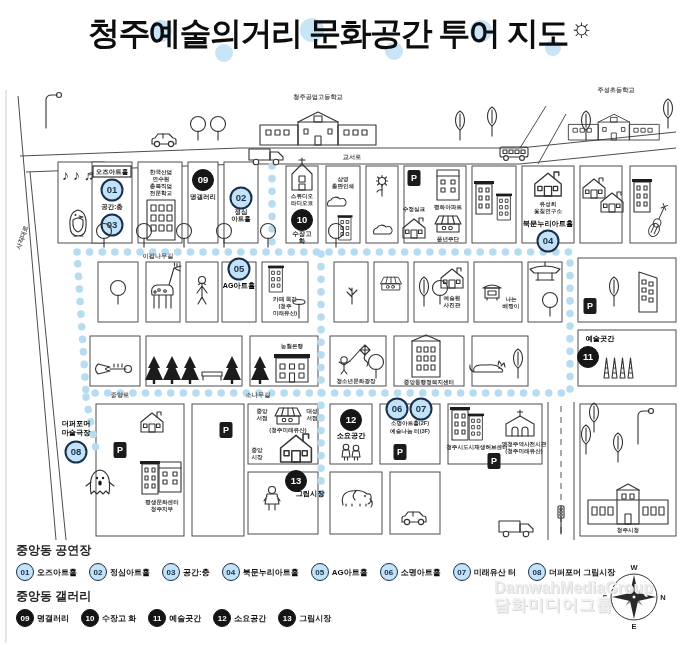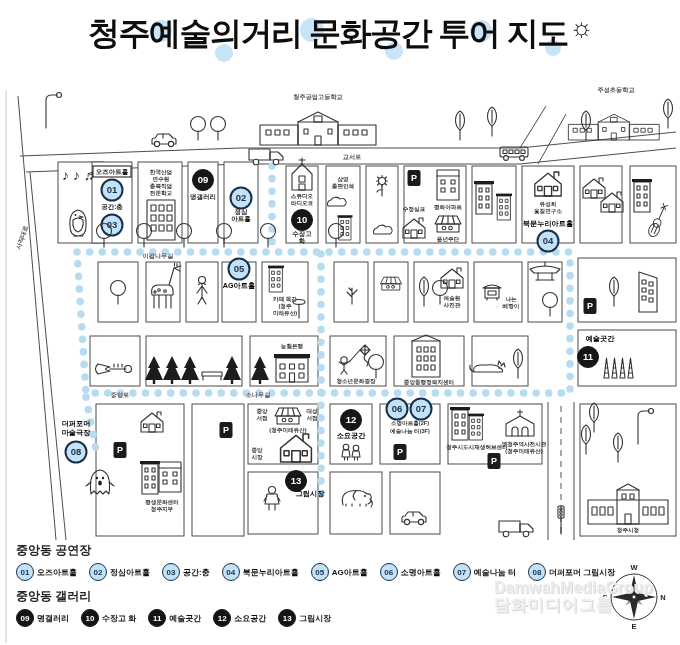--- a/index.html
+++ b/index.html
@@ -764,21 +764,21 @@
       <span class="lg-item">
           <span class="lg-b blue">05</span>
           <span class="lg-l">AG아트홀</span>
         </span>
       <span class="lg-item">
           <span class="lg-b blue">06</span>
           <span class="lg-l">소명아트홀</span>
         </span>
       <span class="lg-item">
           <span class="lg-b blue">07</span>
-          <span class="lg-l">예술나눔 터</span>
+          <span class="lg-l">미래유산 터</span>
         </span>
       <span class="lg-item">
           <span class="lg-b blue">08</span>
           <span class="lg-l">더퍼포머 그림시장</span>
         </span>
     </div>
     <div class="lg-title">중앙동 갤러리</div>
     <div class="lg-row">
       <span class="lg-item">
           <span class="lg-b black">09</span>

